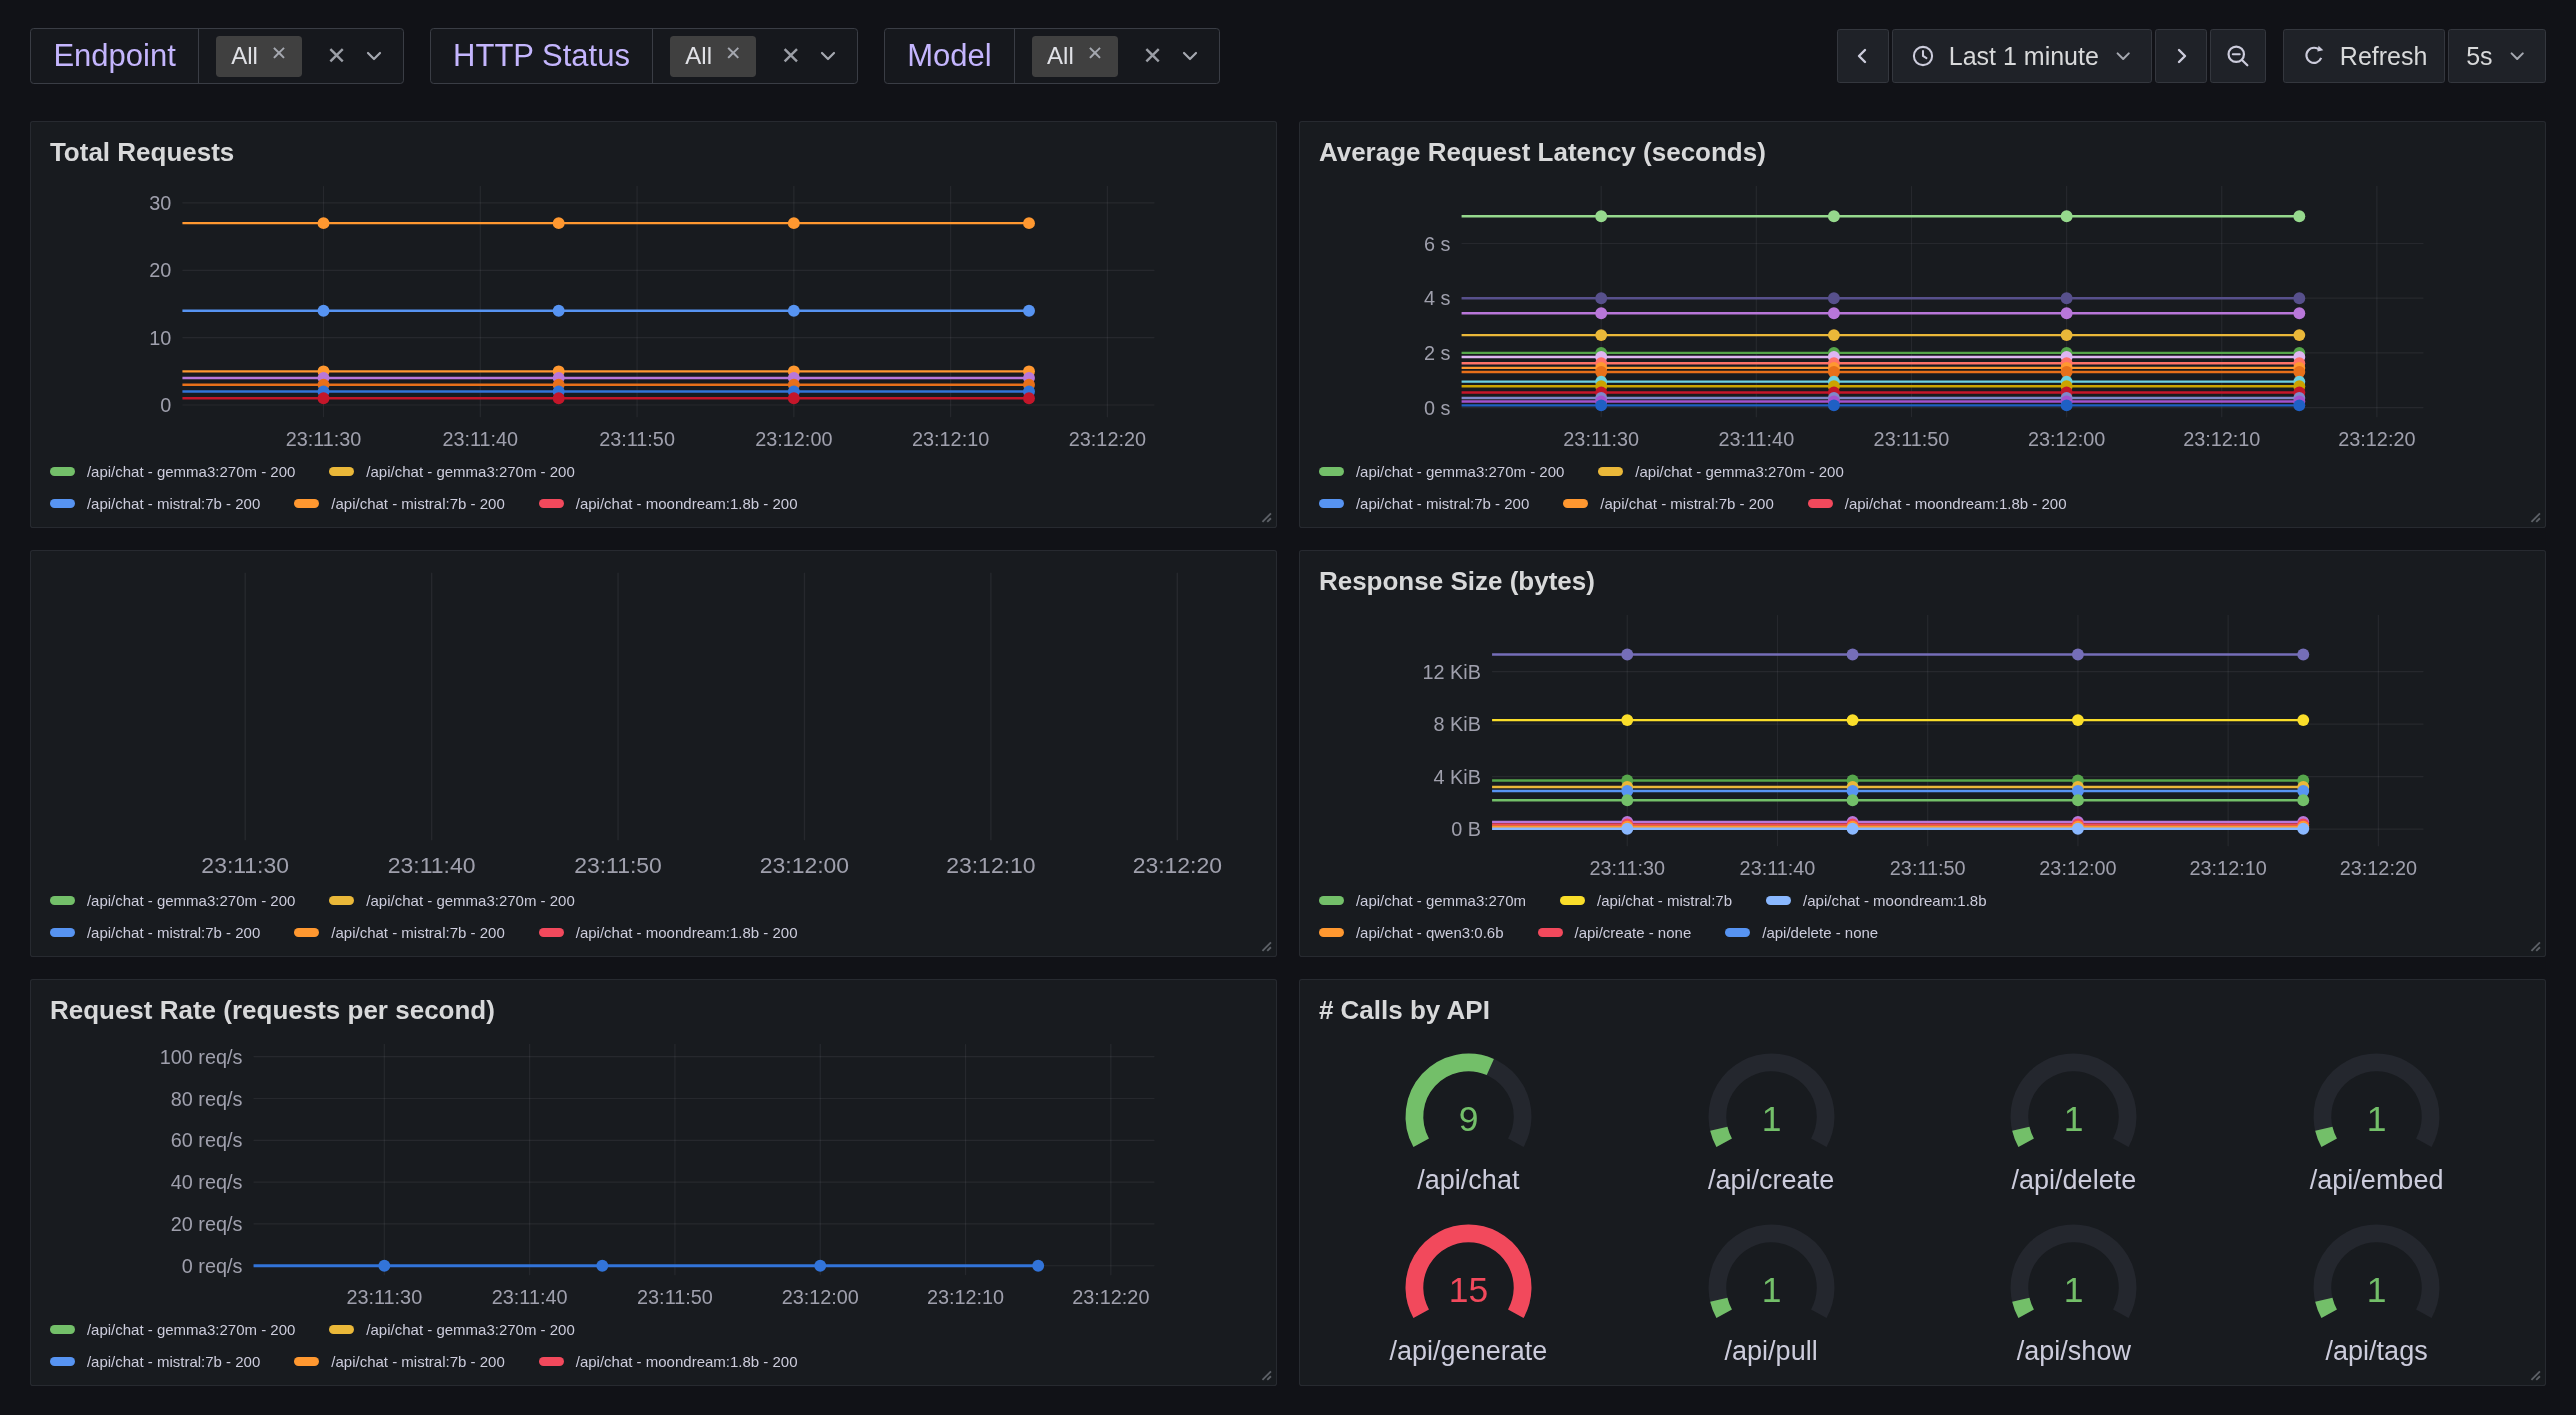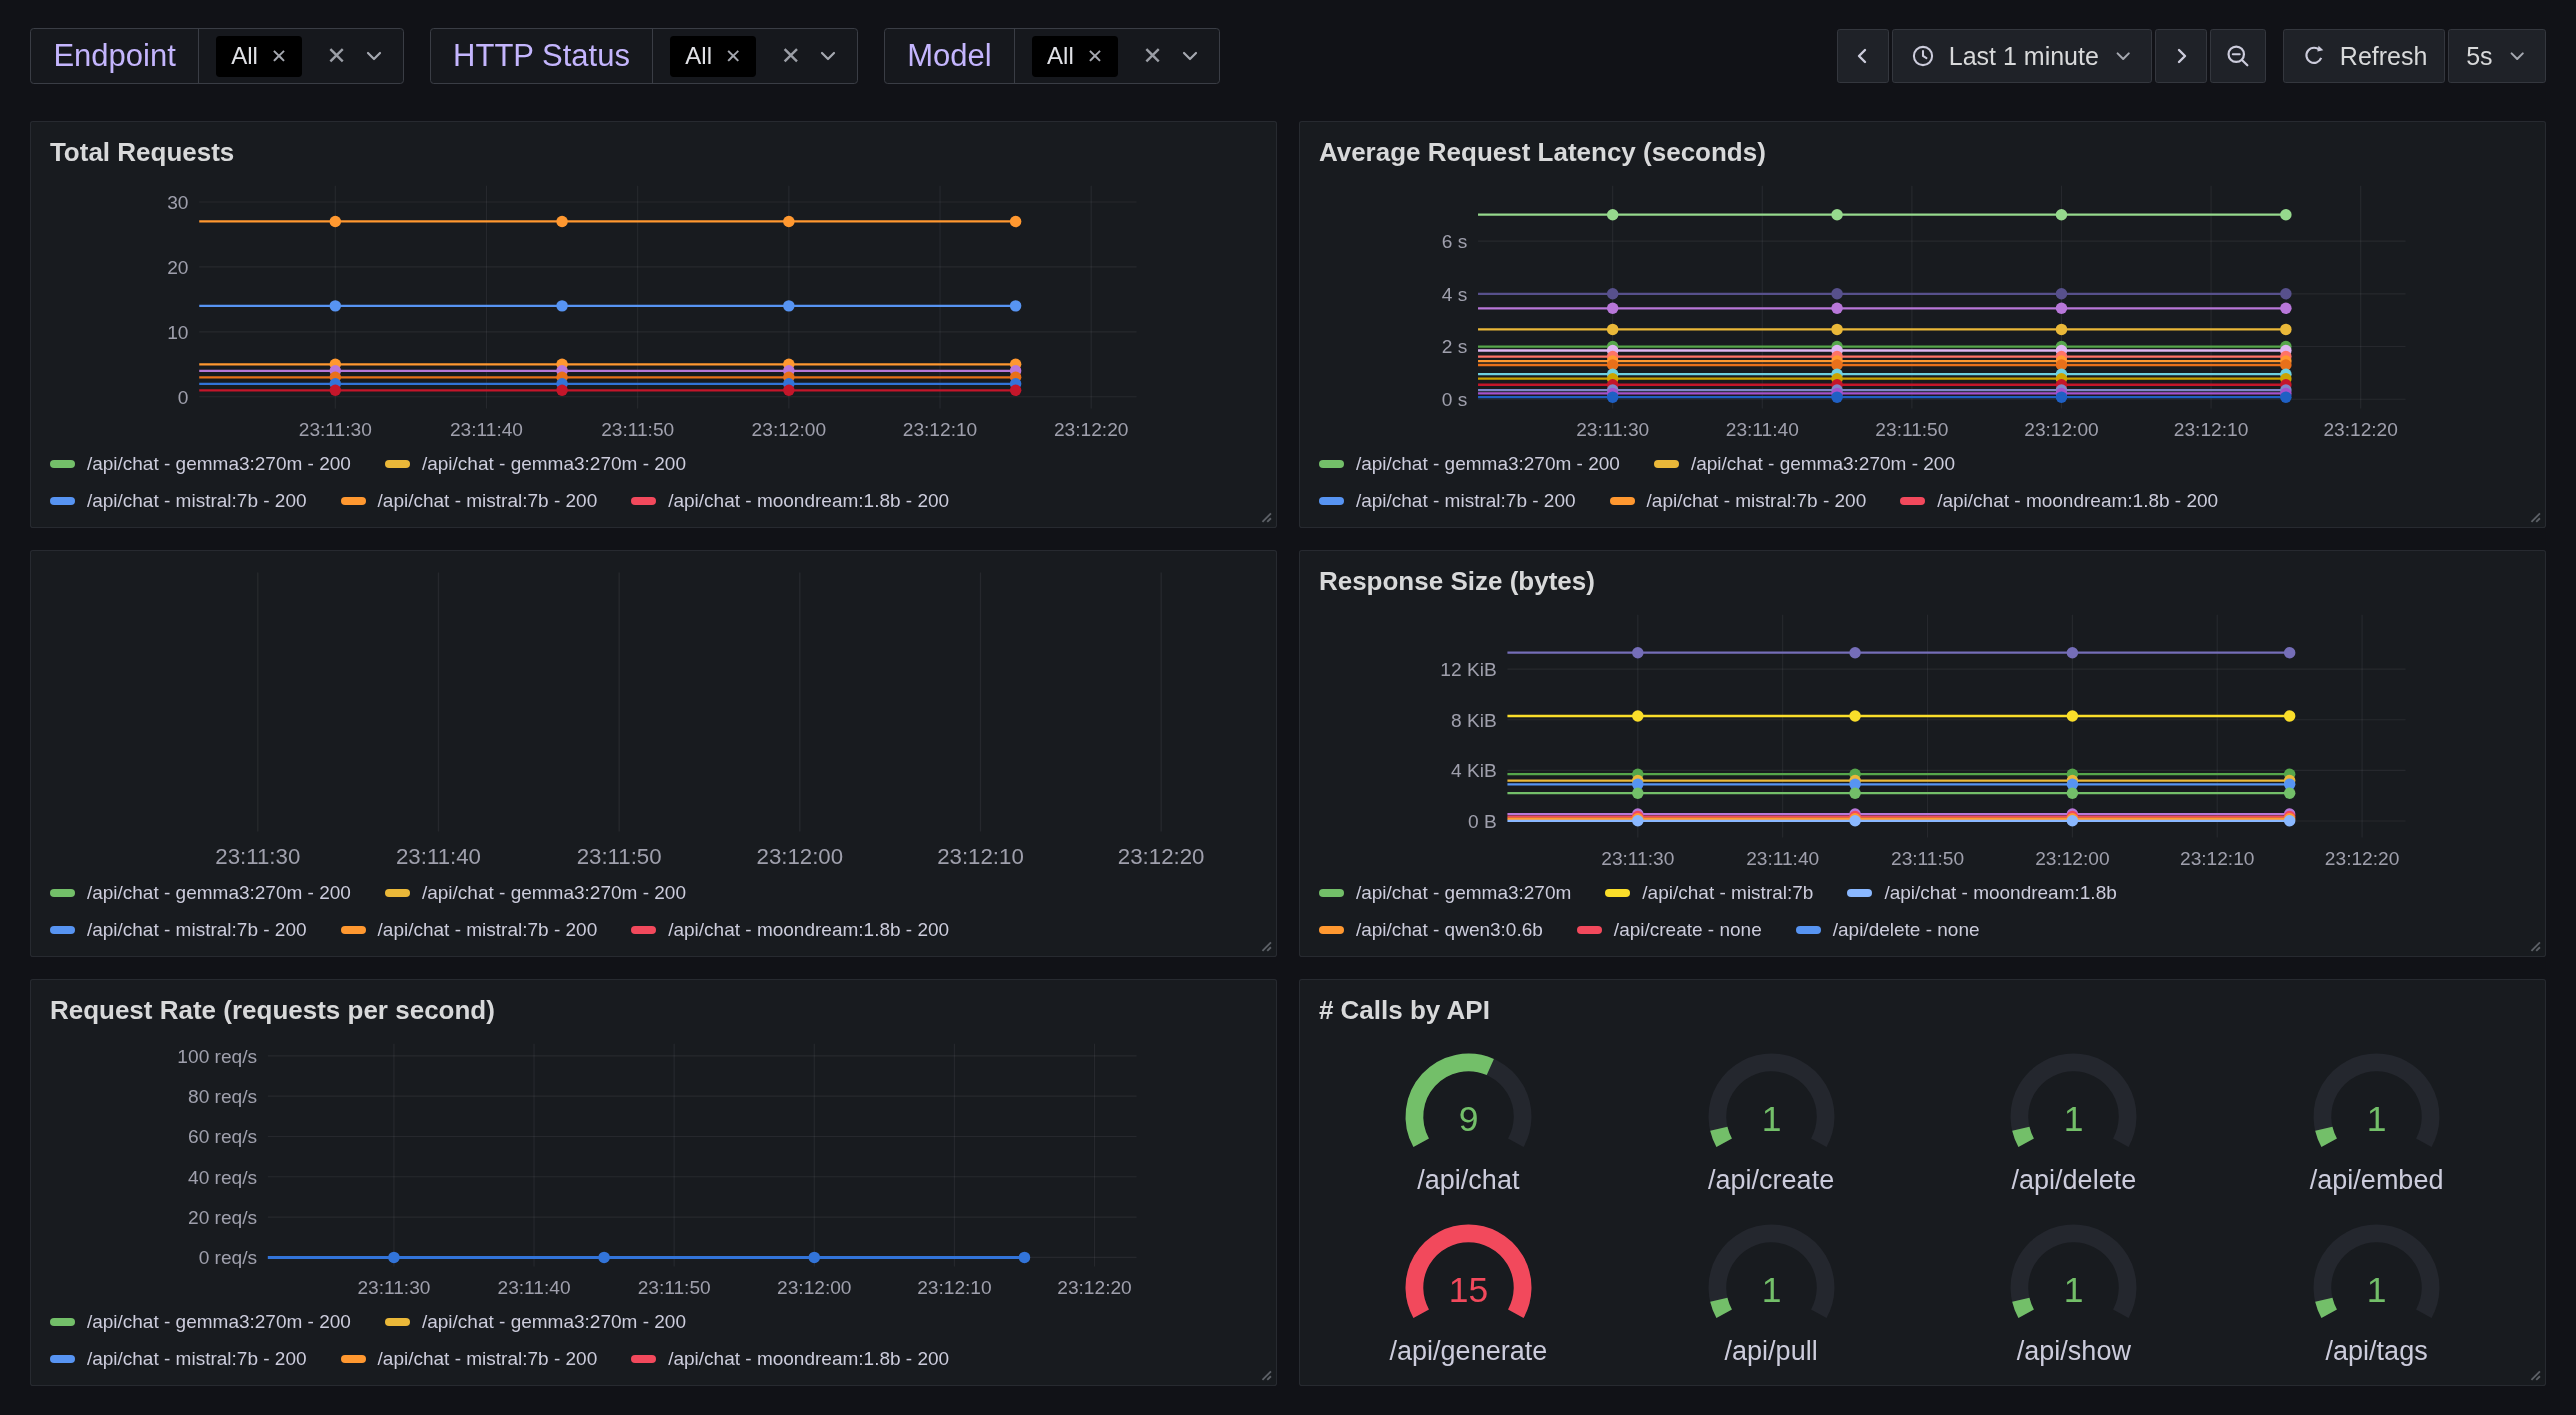--- a/index.html
+++ b/index.html
@@ -6,36 +6,36 @@
   body{
     width:2576px;height:1415px;background:#111217;overflow:hidden;
     font-family:"Liberation Sans",sans-serif;color:#ccccdc;
   }
   
   .toolbar{display:flex;justify-content:space-between;align-items:center;padding:28px 30px 0;height:56px;}
   .filters{display:flex;gap:26px;}
   .filter-group{display:flex;align-items:stretch;height:54px;border:0.9px solid #3a3d45;border-radius:3.7px;background:#16181d;}
   .filter-label{display:flex;align-items:center;padding:0 22.4px;font-size:31px;color:#c4b5fd;border-right:0.9px solid #3a3d45;cursor:pointer;}
   .filter-value{display:flex;align-items:center;gap:15px;padding:0 17px;}
-  .chip{display:flex;align-items:center;gap:13px;background:#000000;border-radius:3.7px;padding:6.5px 15px;font-size:24px;color:#e0e1e6;cursor:pointer;}
+  .chip{display:flex;align-items:flex-start;gap:13px;background:#404040;border-radius:3.7px;padding:6.5px 15px;font-size:24px;color:#e0e1e6;cursor:pointer;}
   .chip-x{font-size:19.6px;color:#a5a8b0;cursor:pointer;}
   .clear-x{font-size:24px;color:#9b9ea6;margin-left:9.3px;cursor:pointer;}
   .caret{flex:0 0 auto;cursor:pointer;}
   .tbar-right{display:flex;gap:17px;align-items:flex-end;}
   .tr-group{display:flex;gap:2.8px;}
   .tbtn{display:flex;align-items:center;gap:13px;background:#1f2228;border:0.9px solid #34373e;border-radius:2.8px;height:54px;padding:0 17px;color:#d8d9da;font-size:25px;cursor:pointer;box-sizing:border-box;font-family:inherit;}
   .tbtn.icon-only{padding:0 13px;}
   
   .grid{display:grid;grid-template-columns:1fr 1fr;grid-auto-rows:407px;gap:22px;padding:37px 30px 0;}
   .panel{position:relative;background:#181b1f;border:0.9px solid rgba(204,204,220,0.09);border-radius:2.8px;display:flex;flex-direction:column;padding:9.3px 17px 11.2px;box-sizing:border-box;}
   .panel-title{margin:0;font-size:26px;font-weight:600;color:#d8d9da;padding:5.6px 1.9px 7.5px;cursor:pointer;}
   .chart{flex:1 1 auto;min-height:0;width:100%;display:block;}
   .legend{padding:7.5px 1.9px 3.7px;display:flex;flex-direction:column;gap:15px;}
   .legend-row{display:flex;gap:34px;}
-  .legend-item{display:flex;align-items:center;gap:12px;font-size:19px;color:#ccccdc;cursor:pointer;white-space:nowrap;}
+  .legend-item{display:flex;align-items:center;gap:12px;font-size:15px;color:#ccccdc;cursor:pointer;white-space:nowrap;}
   .legend-pill{width:25px;height:8.4px;border-radius:4.7px;flex:0 0 auto;}
   .resize{position:absolute;right:3.7px;bottom:3.7px;}
   
   .gauges{flex:1 1 auto;display:grid;grid-template-columns:repeat(4,1fr);grid-template-rows:1fr 1fr;place-items:center;}
   .gauge-cell{display:flex;flex-direction:column;align-items:center;}
   .gauge-label{font-size:27px;color:#ccccdc;margin-top:0px;}
 </style>
 </head>
 <body>
 

